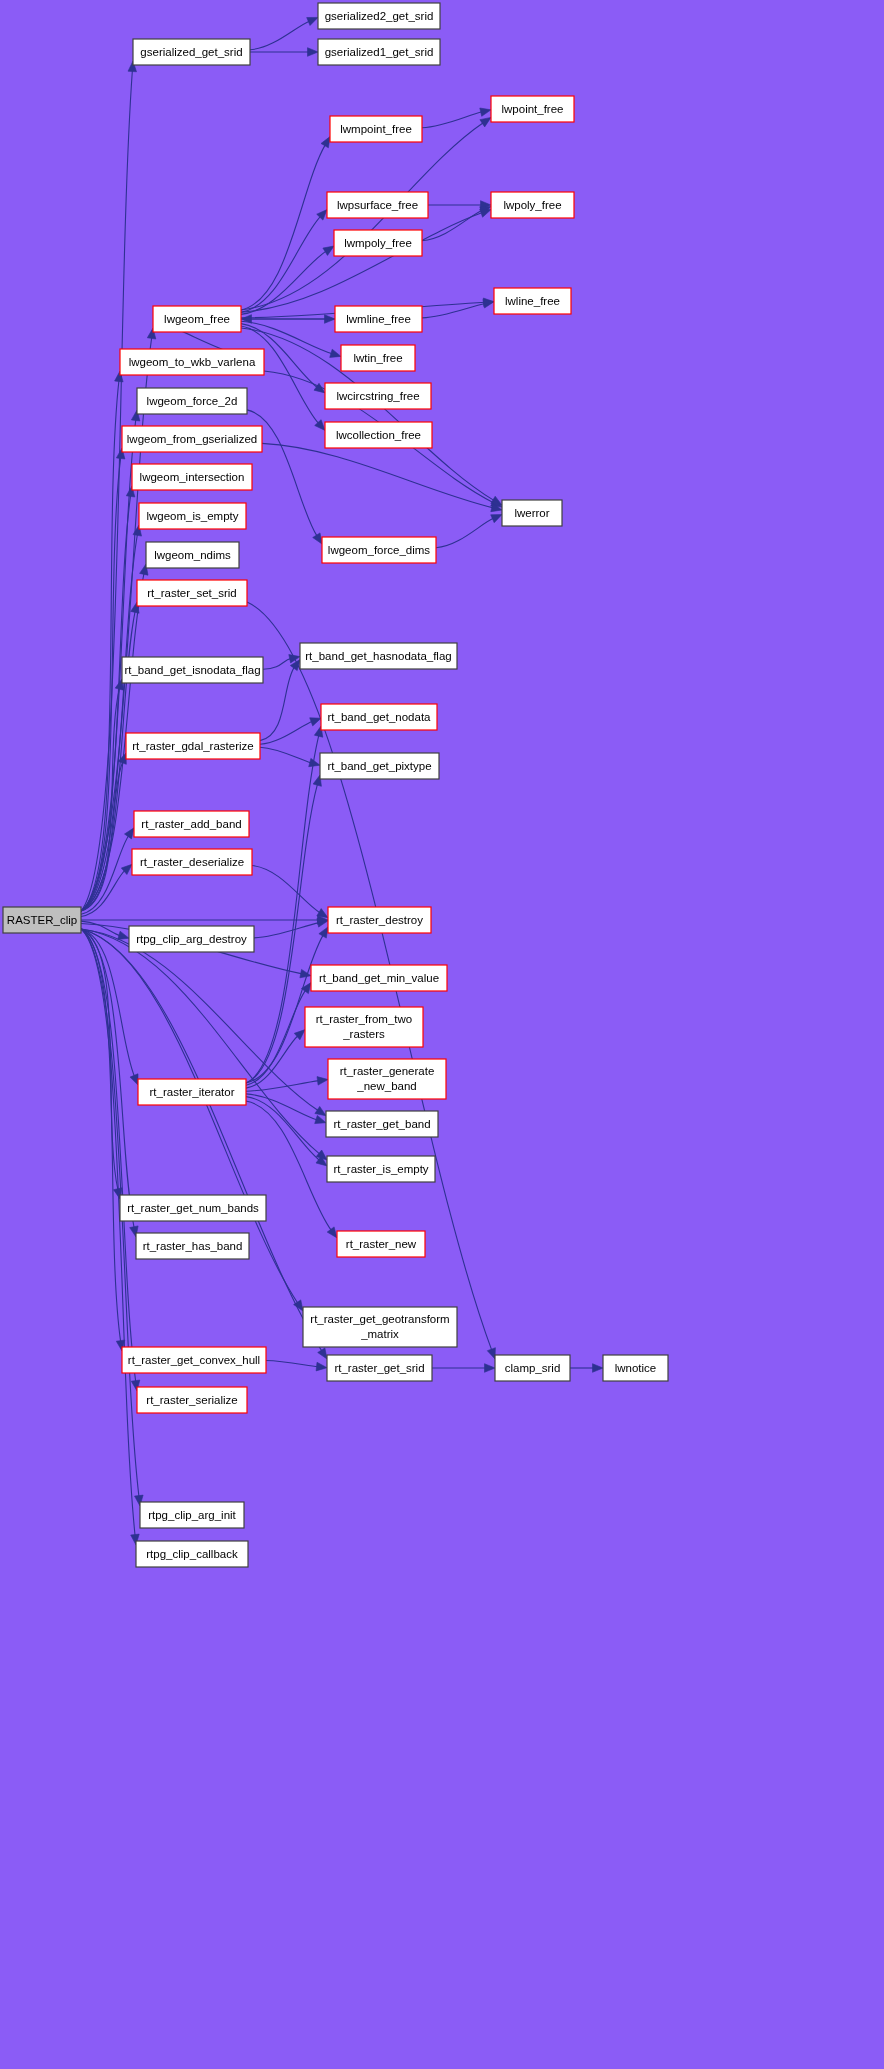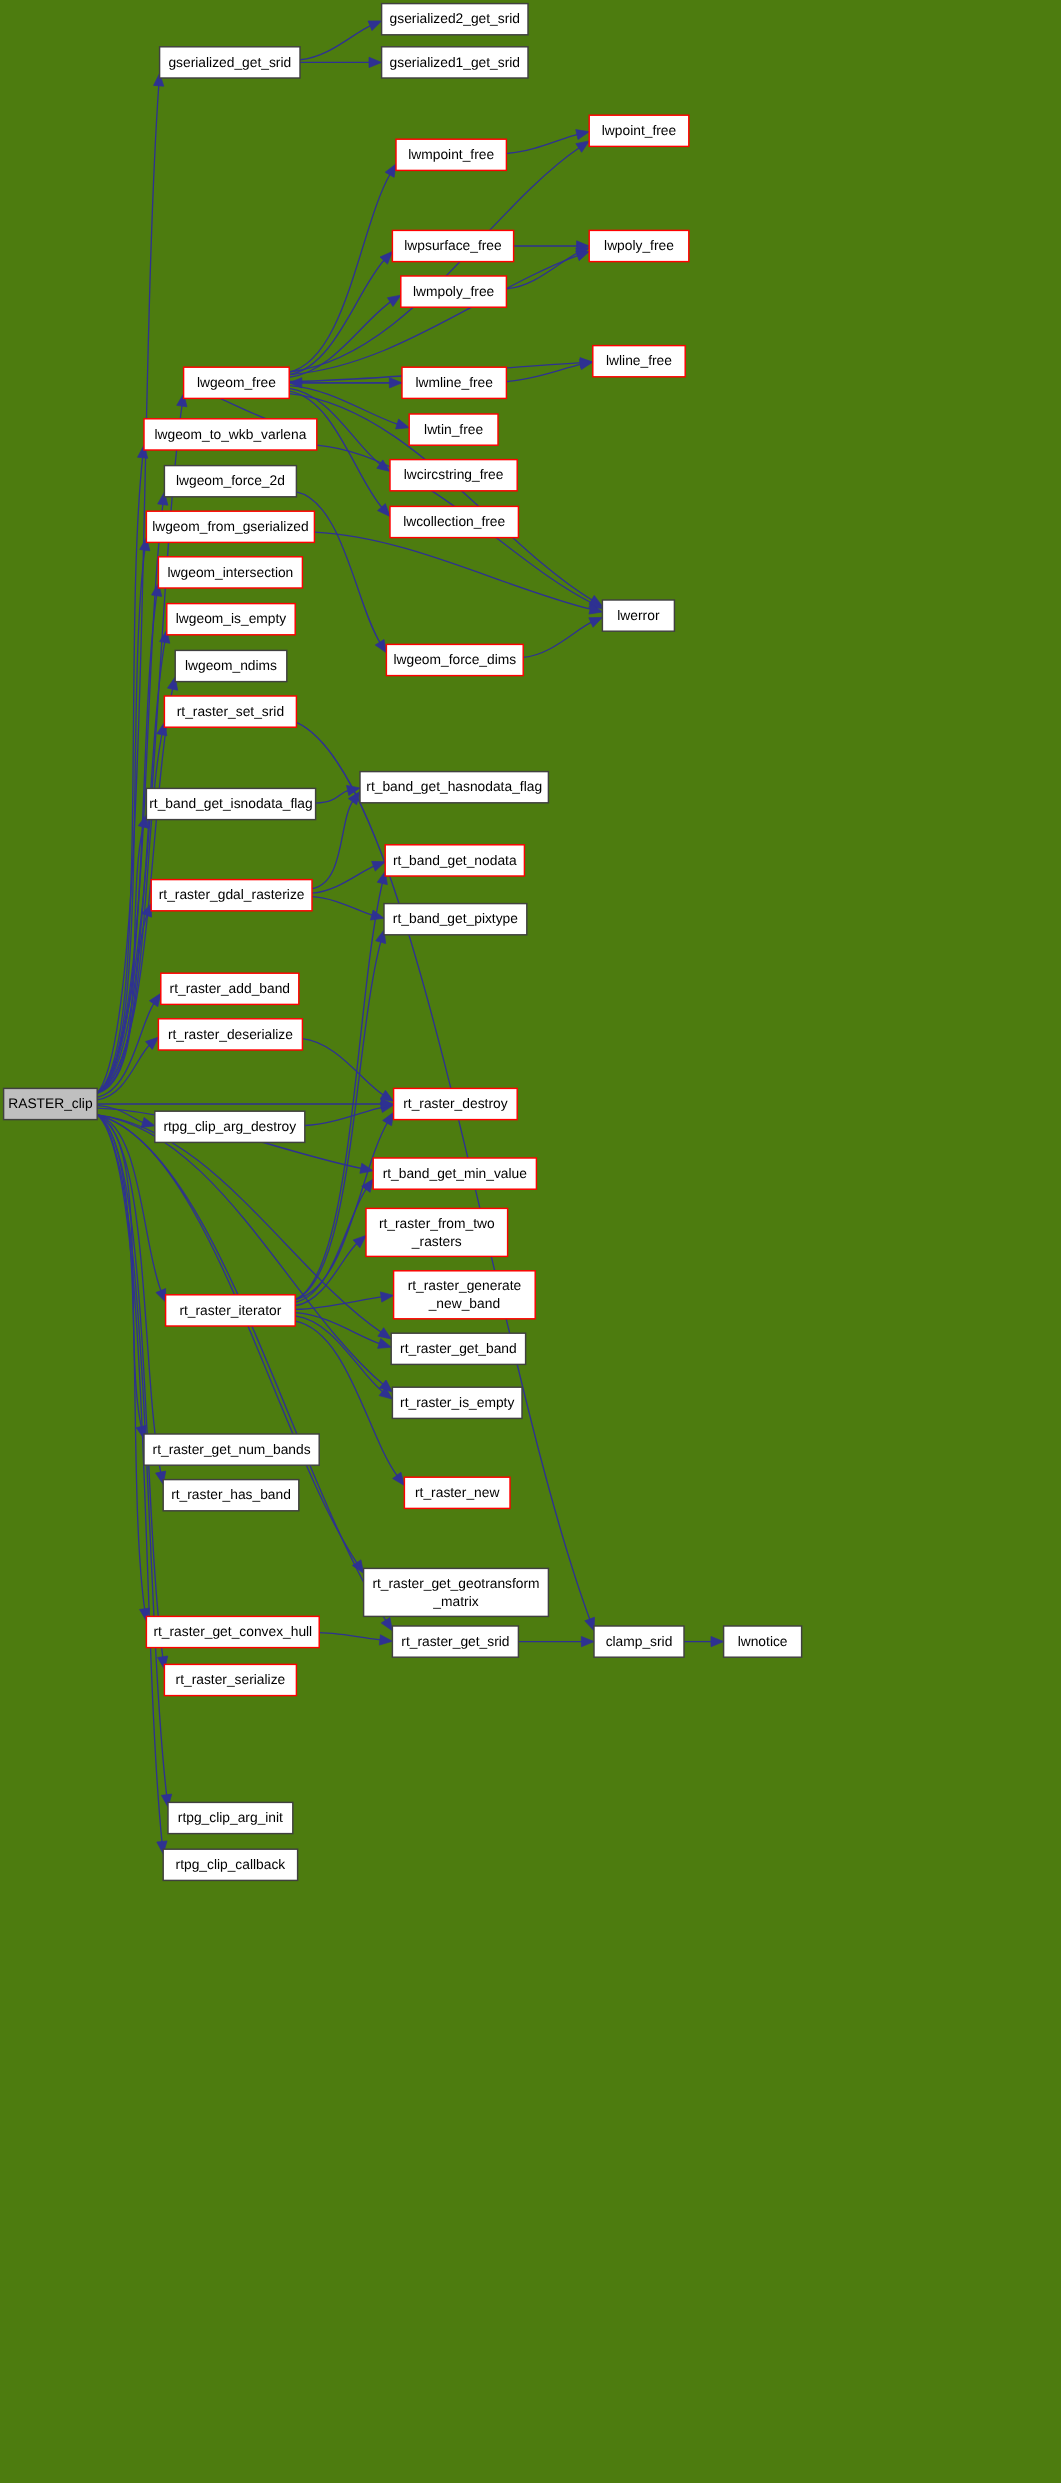--- a/index.html
+++ b/index.html
@@ -4,21 +4,21 @@
 <style>
   html, body {
     margin: 0;
     padding: 0;
     background: #ffffff;
   }
   #callgraph-page {
     position: relative;
     width: 884px;
     height: 2069px;
-    background: #4d7c0f;
+    background: #8b5cf6;
     font-family: "Liberation Sans", sans-serif;
     overflow: hidden;
   }
   svg#graph-canvas {
     position: absolute;
     top: 0;
     left: 0;
     width: 884px;
     height: 2069px;
     display: block;

